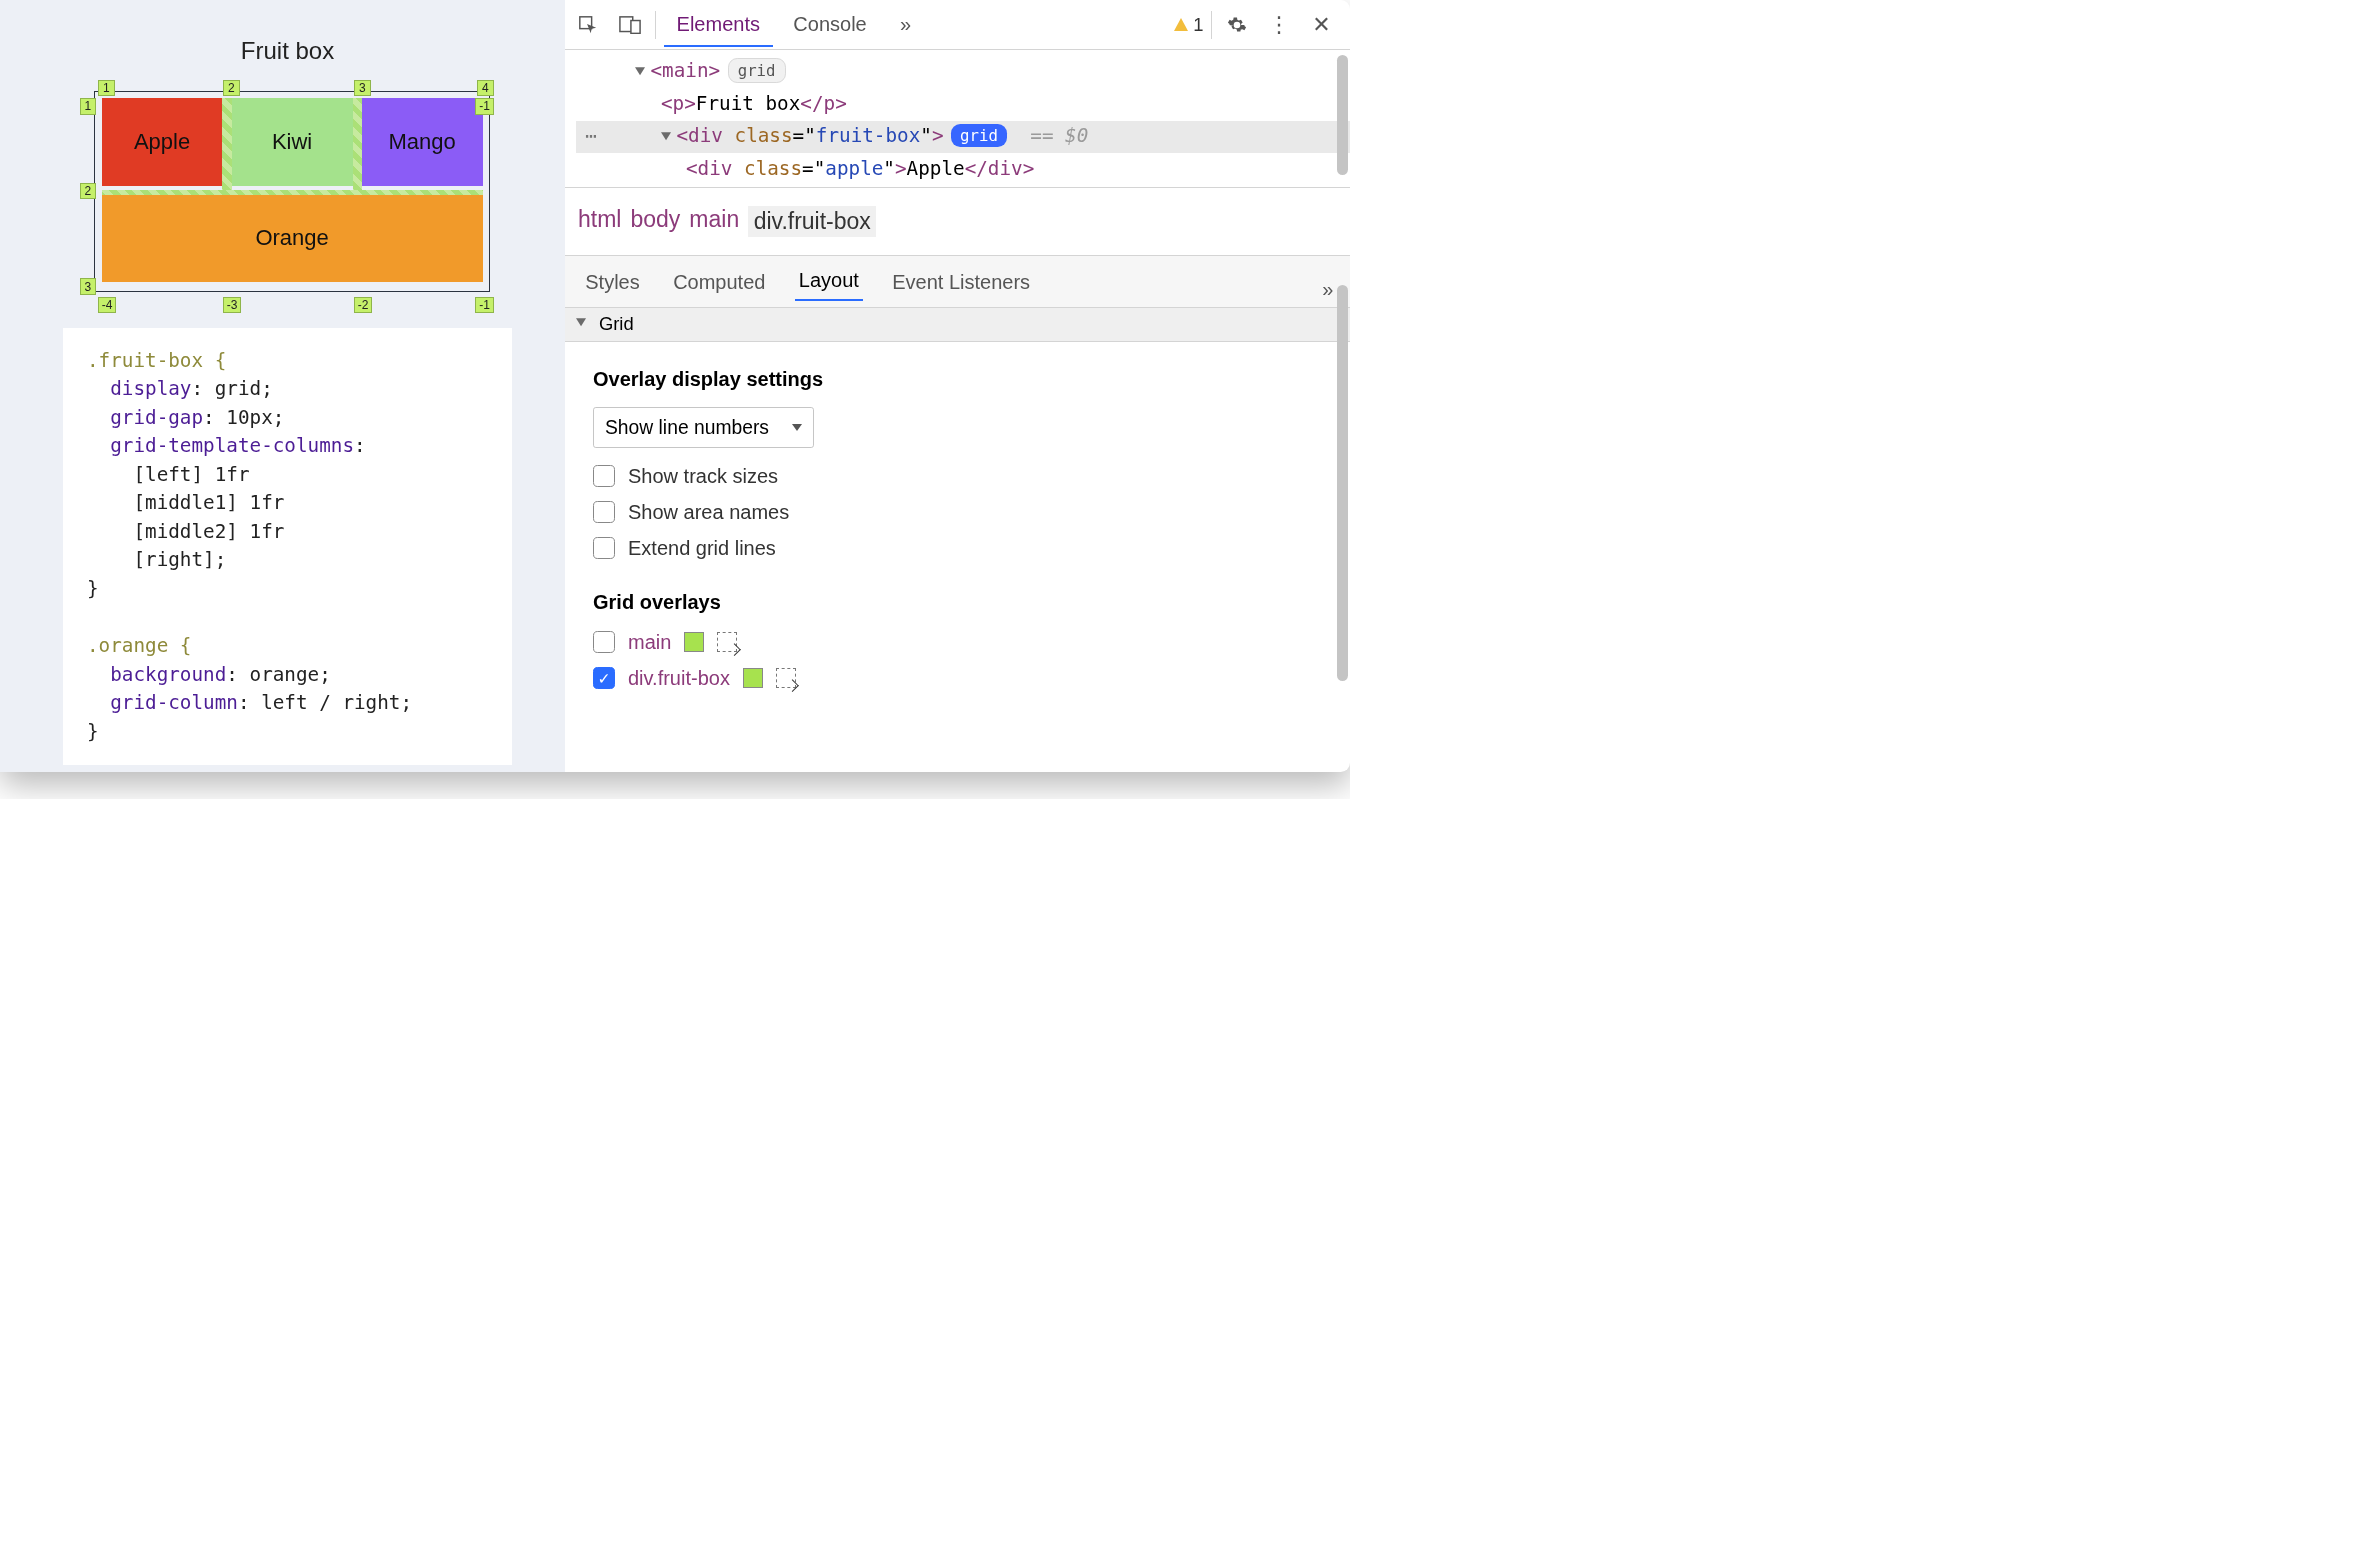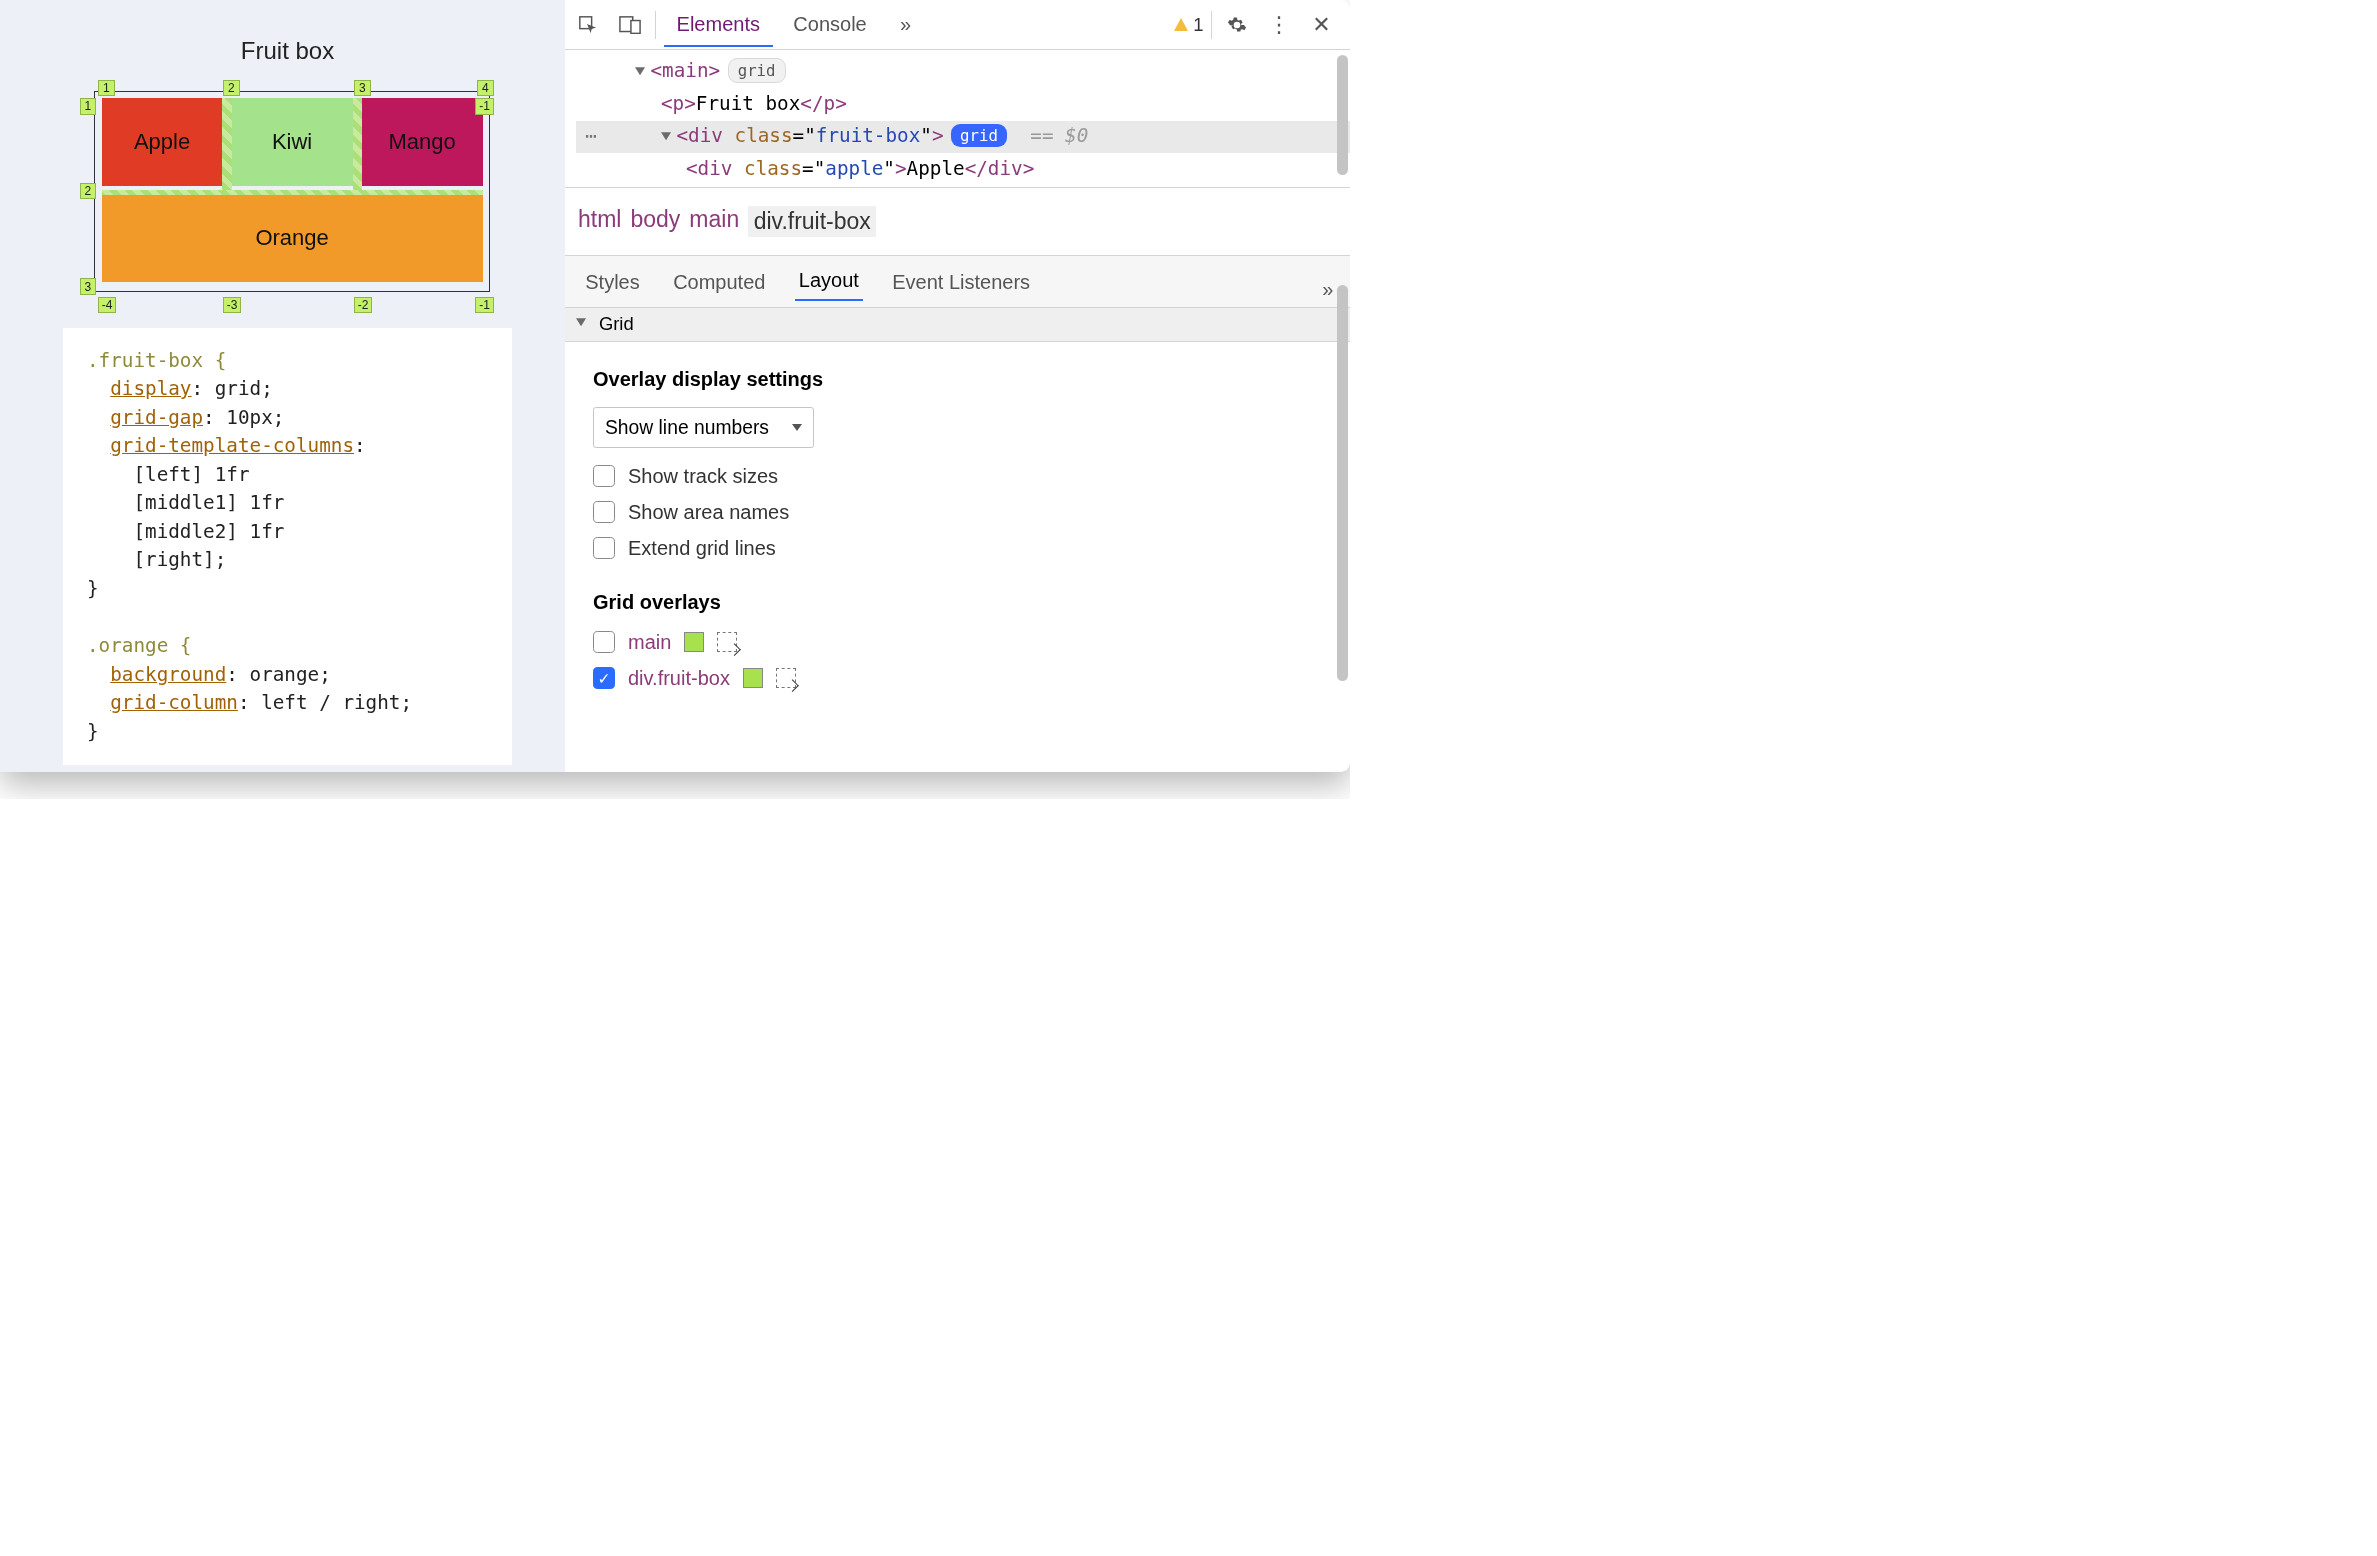--- a/index.html
+++ b/index.html
@@ -36,21 +36,21 @@
   .fruit-box {
     position: absolute; top: 16.6px; left: 16.6px; right: 7.4px; bottom: 29.5px;
     display: grid;
     grid-template-columns: 1fr 1fr 1fr;
     grid-template-rows: 1fr 1fr;
     gap: 9.2px;
   }
   .cell { display:flex; align-items:center; justify-content:center; font-size: 22px; color:#111; }
   .apple { background:#e03b24; }
   .kiwi  { background:#a4e28c; }
-  .mango { background:#be185d; }
+  .mango { background:#8b5cf6; }
   .orange{ background:#f19a2a; grid-column: 1 / -1; }
   
   .grid-dash { position:absolute; background: repeating-linear-gradient(45deg,#abe077 0 5.5px,#c7ea9f 5.5px 11px); }
   .dash-v { width:9.2px; top:16.6px; bottom:29.5px; }
   .dash-h { height:9.2px; left:16.6px; right:7.4px; }
   .dv1 { left:calc(16.6px + (100% - 24px - 18.4px)/3); }
   .dv2 { left:calc(16.6px + 2*(100% - 24px - 18.4px)/3 + 9.2px); }
   .dh1 { top:calc(16.6px + (100% - 46px)/2); }
   
   .tag {
@@ -59,21 +59,21 @@
     display:flex; align-items:center; justify-content:center; color:#222;
   }
   
   .code-block {
     background:#fff; padding: 18.4px 26px 18.4px 24px;
     font-family: "SF Mono", Menlo, Consolas, monospace;
     font-size: 19.3px; line-height: 1.48; white-space: pre;
     color:#222;
   }
   .sel { color:#8e8a3a; }
-  .prop{ color:#a16207;text-decoration:underline; }
+  .prop{ color:#4c1d95; }
   .val { color:#222; }
   
   .right-pane { flex:1; display:flex; flex-direction:column; position:relative; }
   .dt-toolbar {
     display:flex; align-items:center; height:50px; border-bottom:0.9px solid #d4d4d4;
     padding: 0 11px 0 5.5px; gap:7.4px;
   }
   .tb-btn { width:35px; height:35px; display:flex; align-items:center; justify-content:center; border-radius:3.7px; }
   .tb-sep { width:0.9px; height:28px; background:#d4d4d4; }
   .tab { font-size:20px; color:#555; padding:9.2px 13px; cursor:pointer; }

